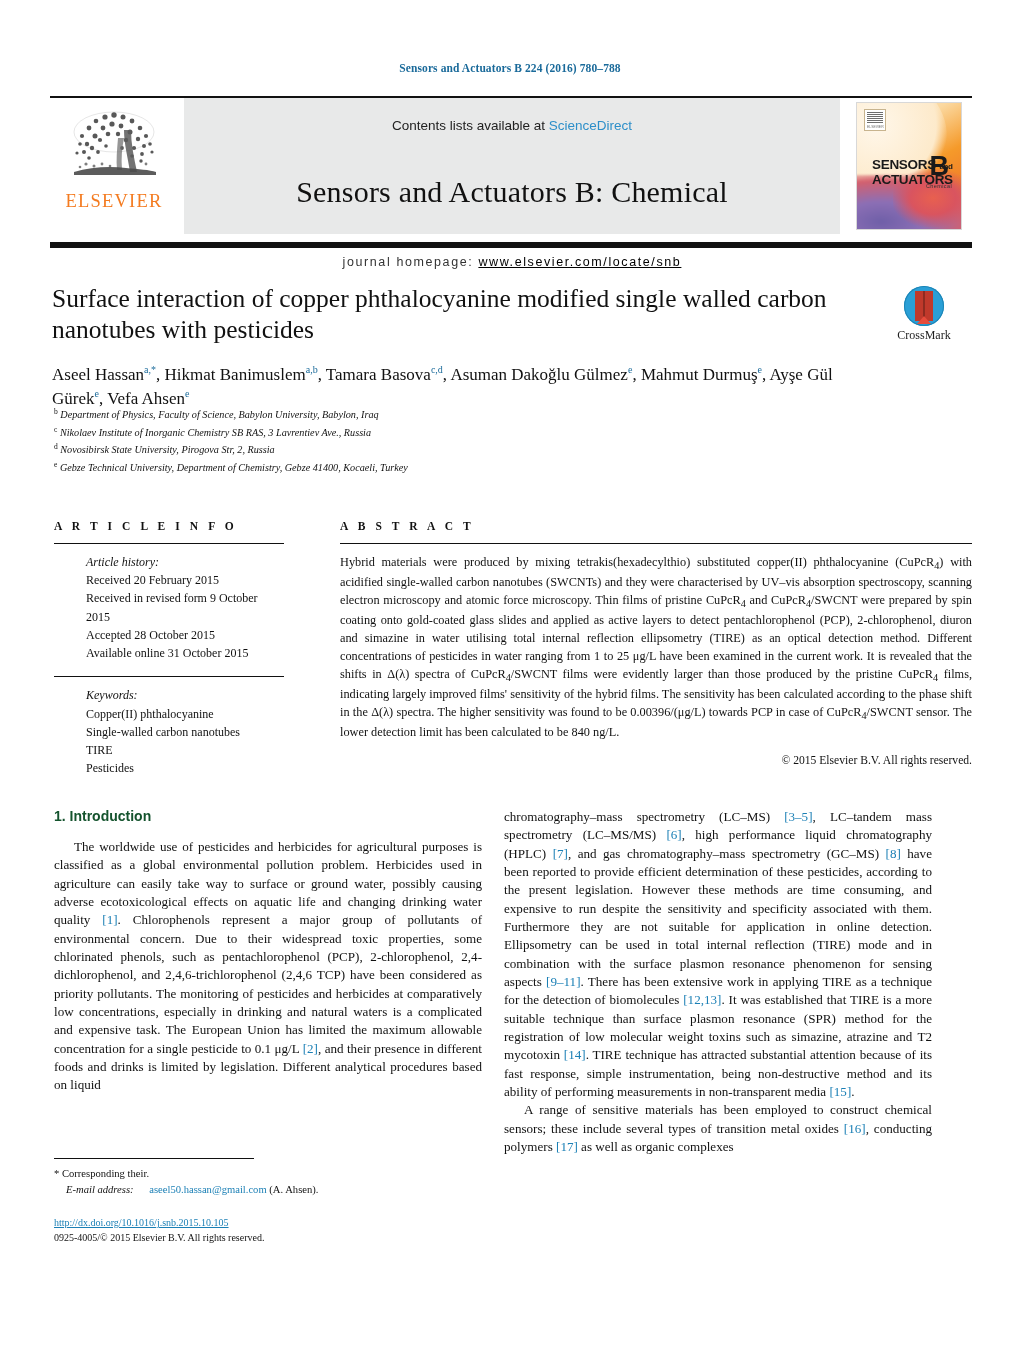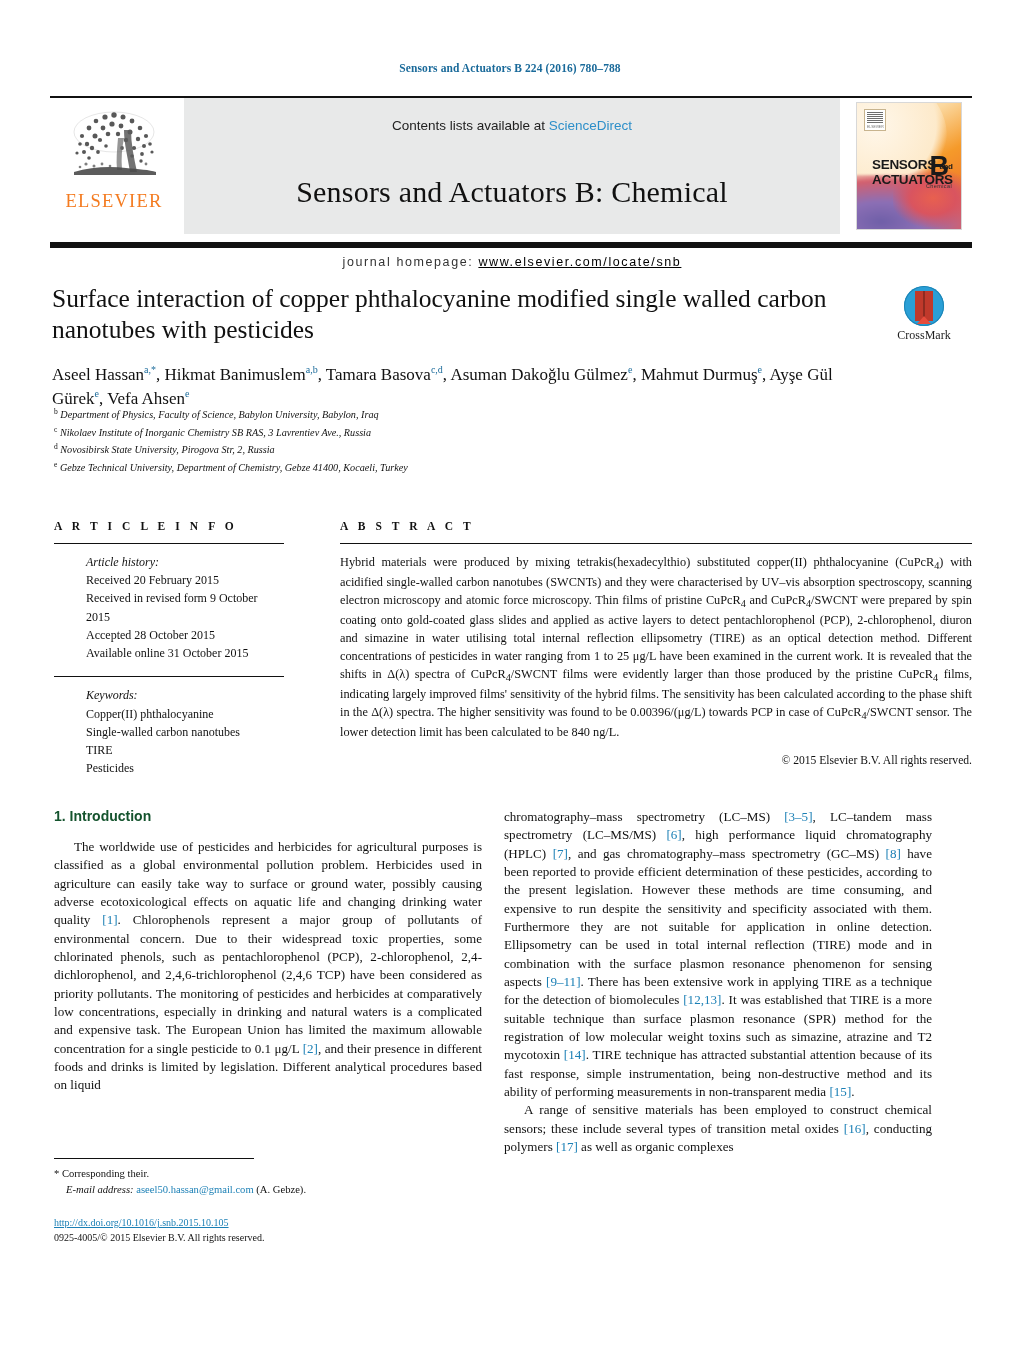--- a/index.html
+++ b/index.html
@@ -336,21 +336,21 @@
     position: absolute;
     left: 54px;
     top: 1166px;
     width: 430px;
     font-family: "Liberation Serif", serif;
     font-size: 10.6px;
     line-height: 1.5;
     color: #111;
   }
   .foot-note .em { font-style: italic; }
-  .foot-note a, .mail { color: #1a7fb5; text-decoration: none; }
+  .foot-note a, .mail { color: #1a7fb5; text-decoration: none; margin-left: 13px; }
   .doi-block {
     position: absolute;
     left: 54px;
     top: 1216px;
     width: 430px;
     font-family: "Liberation Serif", serif;
     font-size: 10px;
     line-height: 1.45;
     color: #111;
   }
@@ -519,21 +519,21 @@
 
   <div class="foot-rule"></div>
   <div class="foot-note">
     <div>
       <span>*</span>
       <span>Corresponding their.</span>
     </div>
     <div style="padding-left:12px">
       <span class="em">E-mail address:</span>
       <a class="mail" href="#">aseel50.hassan@gmail.com</a>
-      <span>(A. Gebze).</span>
+      <span>(A. Ahsen).</span>
     </div>
   </div>
   <div class="doi-block">
     <a class="doi" href="#">http://dx.doi.org/10.1016/j.snb.2015.10.105</a>
     <div>0925-4005/© 2015 Elsevier B.V. All rights reserved.</div>
   </div>
 
 </div>
 
 </body></html>

